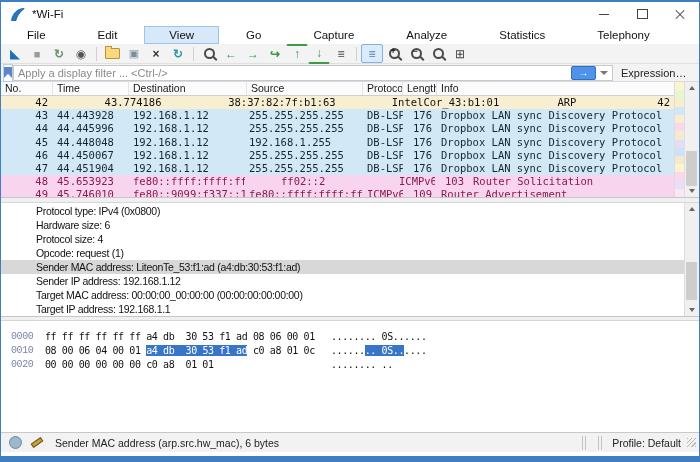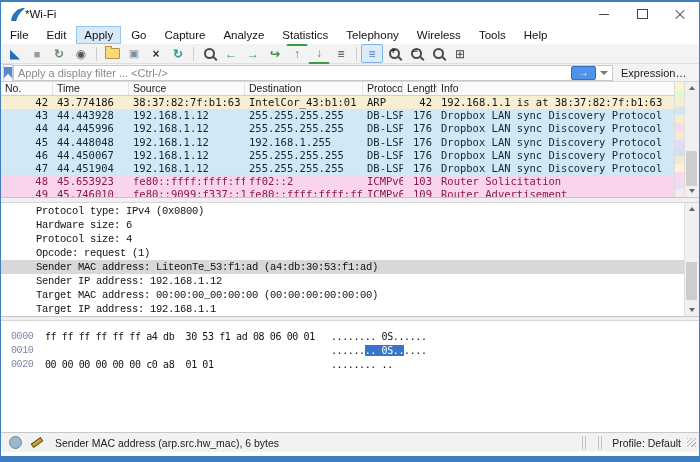--- a/index.html
+++ b/index.html
@@ -8,33 +8,33 @@
   .edge{position:absolute;background:#3f7fc1;z-index:50;}
   .edge.top{left:0;top:0;width:700px;height:2px;}
   .edge.left{left:0;top:0;width:1px;height:462px;}
   .edge.right{right:0;top:0;width:1px;height:462px;}
   .edge.bottom{left:0;top:456px;width:700px;height:6px;}
 
   
   .titlebar{position:absolute;left:1px;top:2px;width:698px;height:24px;background:#ffffff;
             display:flex;align-items:center;}
   .titlebar .logo{margin-left:9px;width:15px;height:15px;}
-  .title{margin-left:0;font-size:11.5px;color:#111;text-align:right;}
+  .title{margin-left:7px;font-size:11.5px;color:#111;text-align:right;}
   .wincontrols{margin-left:auto;display:flex;height:100%;}
   .wc{width:38px;height:100%;display:flex;align-items:center;justify-content:center;}
   .wc-min i{display:block;width:10px;height:1px;background:#444;}
   .wc-max i{display:block;width:9px;height:8px;border:1px solid #444;}
   .wc-close{position:relative;}
   .wc-close i,.wc-close i::after{display:block;width:12px;height:1px;background:#444;transform:rotate(45deg);}
   .wc-close i::after{content:"";transform:rotate(90deg);}
 
   
   .menubar{position:absolute;left:1px;top:26px;width:698px;height:18px;background:#ffffff;
            display:flex;align-items:center;font-size:11.5px;color:#111;}
-  .menu-item{padding:2px 7px;margin:0 1px;border:1px solid transparent;}
+  .menu-item{padding:2px 24px;margin:0 1px;border:1px solid transparent;}
   .menu-item.active{background:#d7e9f9;border:1px solid #9cc5ec;}
 
   
   .toolbar{position:absolute;left:1px;top:44px;width:698px;height:20px;background:#f3f3f3;
            border-bottom:1px solid #e0e0e0;display:flex;align-items:center;padding-left:3px;box-sizing:border-box;}
   .tb-btn{width:20px;height:17px;display:flex;align-items:center;justify-content:center;
           font-size:12px;border:1px solid transparent;border-radius:2px;}
   .tb-btn.active{background:#dcebfa;border:1px solid #7fb2e5;}
   .tb-sep{width:1px;height:14px;background:#cfcfcf;margin:0 4px;}
   .c-fin{color:#1f6fb5;font-size:13px;}
@@ -103,21 +103,21 @@
   .sb-thumb{position:absolute;left:1px;width:11px;background:#cdcdcd;border-radius:1px;}
   .t1{top:60%;height:30%;}
   .t2{top:52%;height:34%;}
 
   .pdivider{position:absolute;left:1px;width:698px;background:#f0f0f0;border-top:1px solid #c6c6c6;border-bottom:1px solid #d6d6d6;box-sizing:border-box;}
   .d1{top:197px;height:6px;}
   .d2{top:316px;height:5px;}
 
   
   .details{position:absolute;left:1px;top:203px;width:698px;height:113px;background:#fff;overflow:hidden;
-           font-family:Liberation Mono, monospace;font-size:10.5px;letter-spacing:-0.3px;color:#111;}
+           font-family:Liberation Sans, sans-serif;font-size:10.5px;letter-spacing:-0.3px;color:#111;}
   .detlines{position:absolute;left:0;top:0;right:14px;bottom:0;padding-top:1px;}
   .dline{height:14px;line-height:14px;padding-left:35px;white-space:pre;overflow:hidden;}
   .dline.sel{background:#d8d8d8;}
 
   
   .hexpane{position:absolute;left:1px;top:321px;width:698px;height:115px;background:#fff;
            font-family:"DejaVu Sans Mono",monospace;font-size:10px;letter-spacing:-0.4px;
            padding-top:9px;box-sizing:border-box;}
   .hrow{height:14px;line-height:14px;white-space:pre;position:relative;}
   .hoffset{position:absolute;left:10px;color:#7b86a8;font-family:Liberation Mono, monospace;}
@@ -161,21 +161,21 @@
         </div>
         <div class="wc wc-close">
           <i></i>
         </div>
       </div>
   </div>
 
   <div class="menubar" id="menubar">
       <span class="menu-item">File</span>
       <span class="menu-item">Edit</span>
-      <span class="menu-item active">Apply</span>
+      <span class="menu-item active">View</span>
       <span class="menu-item">Go</span>
       <span class="menu-item">Capture</span>
       <span class="menu-item">Analyze</span>
       <span class="menu-item">Statistics</span>
       <span class="menu-item">Telephony</span>
       <span class="menu-item">Wireless</span>
       <span class="menu-item">Tools</span>
       <span class="menu-item">Help</span>
     </div>
 
@@ -226,35 +226,34 @@
     </span>
     <span class="exprbtn">Expression…</span>
     <span class="vsep"></span>
 
   </div>
 
   <div class="packetlist">
     <div class="plheader" id="plheader">
         <div class="hc" style="width: 52px;">No.</div>
         <div class="hc" style="width: 76px;">Time</div>
+        <div class="hc" style="width: 118px;">Destination</div>
         <div class="hc" style="width: 116px;">Source</div>
-        <div class="hc" style="width: 118px;">Destination</div>
         <div class="hc" style="width: 40px;">Protocol</div>
         <div class="hc" style="width: 34px;">Length</div>
         <div class="hc" style="width: auto; flex: 1 1 0%;">Info</div>
       </div>
     <div class="plrows" id="plrows">
         <div class="prow arp">
           <div class="c r" style="width: 52px;">42</div>
           <div class="c" style="width: 76px;">43.774186</div>
           <div class="c" style="width: 116px;">38:37:82:7f:b1:63</div>
           <div class="c" style="width: 118px;">IntelCor_43:b1:01</div>
           <div class="c" style="width: 40px;">ARP</div>
           <div class="c r" style="width: 34px;">42</div>
-          <div class="c" style="width: auto; flex: 1 1 0%;">192.168.1.1 is at 38:37:82:7f:b1:63</div>
         </div>
         <div class="prow udp">
           <div class="c r" style="width: 52px;">43</div>
           <div class="c" style="width: 76px;">44.443928</div>
           <div class="c" style="width: 116px;">192.168.1.12</div>
           <div class="c" style="width: 118px;">255.255.255.255</div>
           <div class="c" style="width: 40px;">DB-LSP_</div>
           <div class="c r" style="width: 34px;">176</div>
           <div class="c" style="width: auto; flex: 1 1 0%;">Dropbox LAN sync Discovery Protocol</div>
         </div>
@@ -291,21 +290,21 @@
           <div class="c" style="width: 116px;">192.168.1.12</div>
           <div class="c" style="width: 118px;">255.255.255.255</div>
           <div class="c" style="width: 40px;">DB-LSP_</div>
           <div class="c r" style="width: 34px;">176</div>
           <div class="c" style="width: auto; flex: 1 1 0%;">Dropbox LAN sync Discovery Protocol</div>
         </div>
         <div class="prow icmp6">
           <div class="c r" style="width: 52px;">48</div>
           <div class="c" style="width: 76px;">45.653923</div>
           <div class="c" style="width: 116px;">fe80::ffff:ffff:fffe</div>
-          <div class="c" style="width: 118px;">ff02::2</div>
+          <div class="c" style="width: 118px; margin-left: 32px;">ff02::2</div>
           <div class="c" style="width: 40px;">ICMPv6</div>
           <div class="c r" style="width: 34px;">103</div>
           <div class="c" style="width: auto; flex: 1 1 0%;">Router Solicitation</div>
         </div>
         <div class="prow icmp6">
           <div class="c r" style="width: 52px;">49</div>
           <div class="c" style="width: 76px;">45.746010</div>
           <div class="c" style="width: 116px;">fe80::9099:f337::10</div>
           <div class="c" style="width: 118px;">fe80::ffff:ffff:fffe</div>
           <div class="c" style="width: 40px;">ICMPv6</div>
@@ -361,21 +360,21 @@
       <div class="sb-down">
           <i></i>
         </div>
     </div>
   </div>
 
   <div class="pdivider d2"></div>
 
   <div class="hexpane" id="hexpane">
       <div class="hrow"><span class="hoffset">0000</span><span class="hbytes"><span>ff ff ff ff ff ff a4 db  30 53 f1 ad 08 06 00 01</span></span><span class="hascii"><span>........ 0S......</span></span></div>
-      <div class="hrow"><span class="hoffset">0010</span><span class="hascii"><span>......</span><span class="hsel">.. 0S..</span><span>....</span></span></div>
+      <div class="hrow"><span class="hoffset">0010</span><span class="hbytes"><span>08 00 06 04 00 01 </span><span class="hsel">a4 db  30 53 f1 ad</span><span> c0 a8 01 0c</span></span><span class="hascii"><span>......</span><span class="hsel">.. 0S..</span><span>....</span></span></div>
       <div class="hrow"><span class="hoffset">0020</span><span class="hbytes"><span>00 00 00 00 00 00 c0 a8  01 01</span></span><span class="hascii"><span>........ ..</span></span></div>
     </div>
 
   <div class="statusbar">
     <span class="expert"></span>
     <span class="pencil"></span>
     <span class="fieldtxt">Sender MAC address (arp.src.hw_mac), 6 bytes</span>
     <span class="vsep2 dbl"></span>
     <span class="vsep2 dbl"></span>
     <span class="profiletxt">Profile: Default</span>

